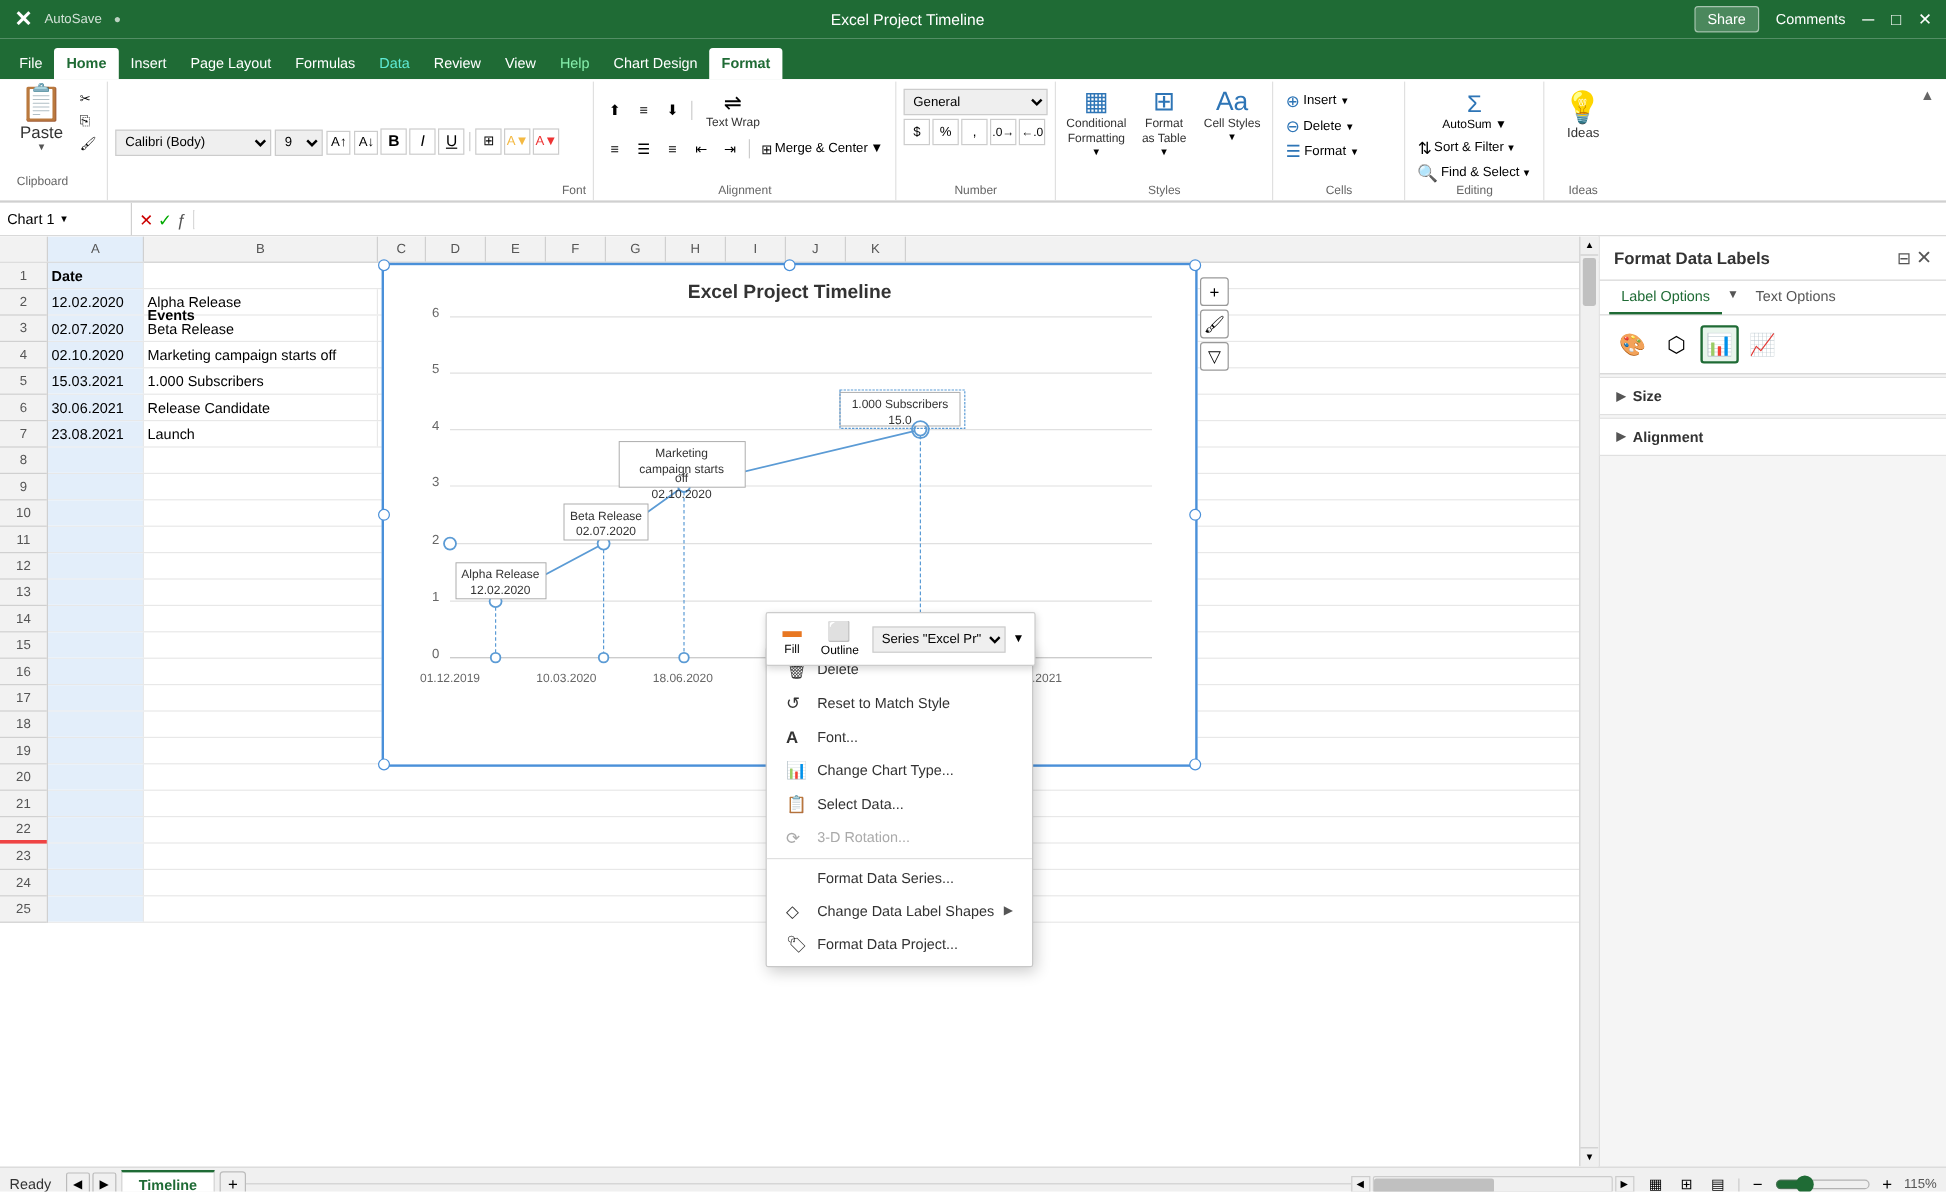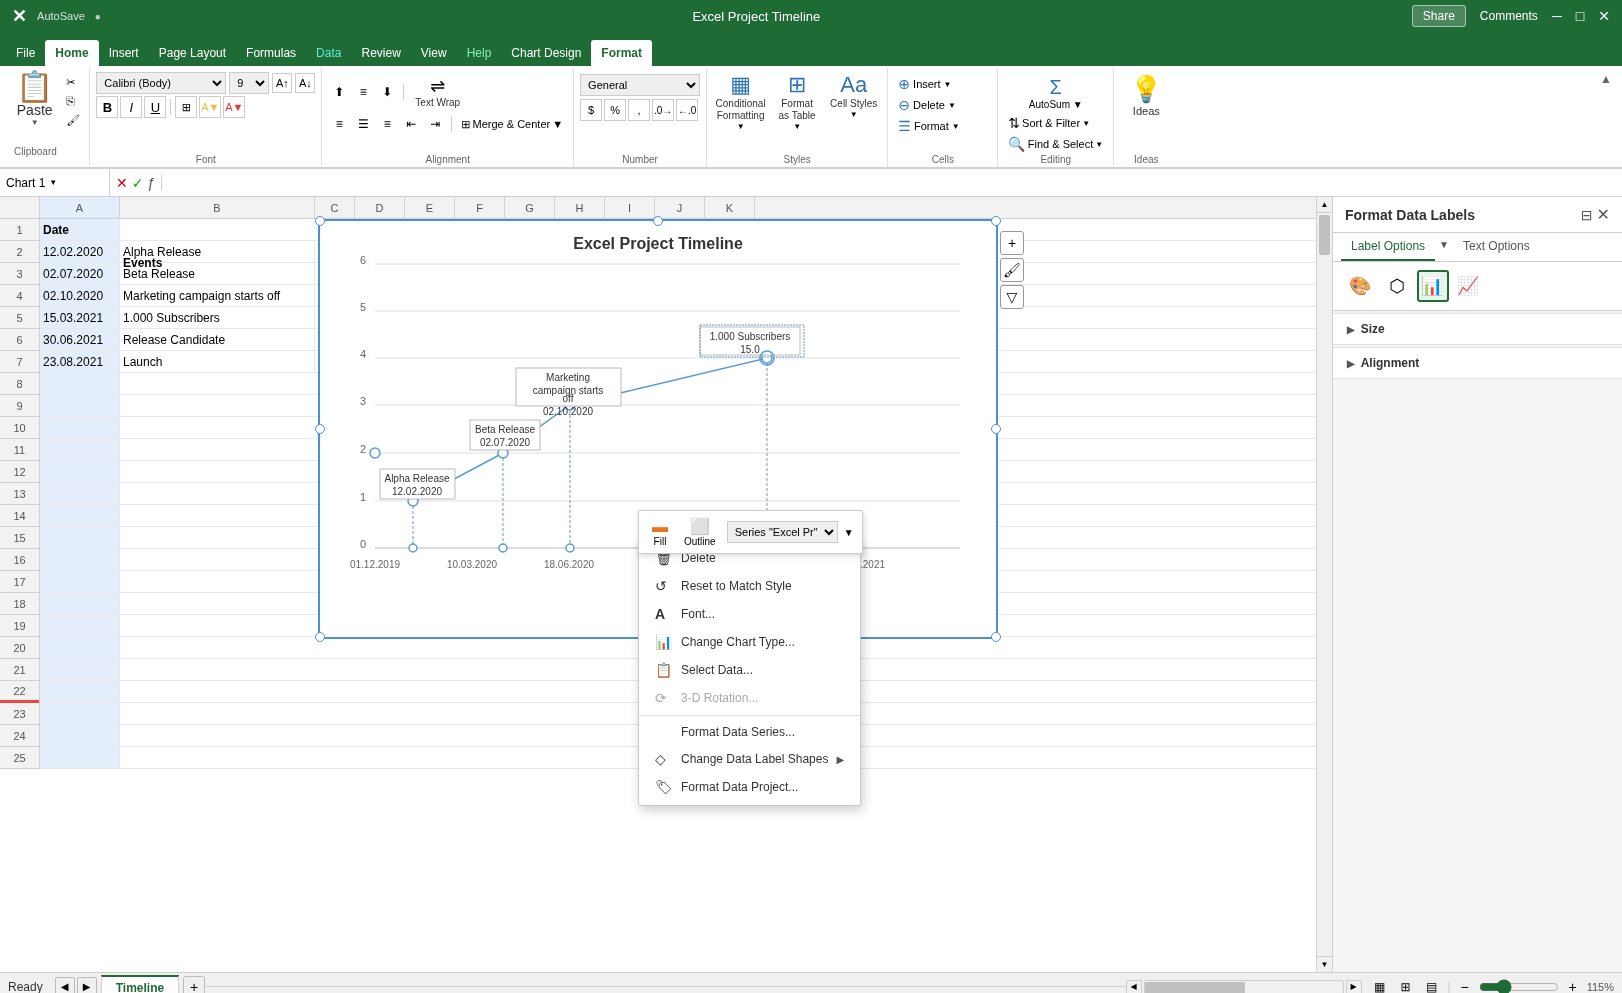--- a/index.html
+++ b/index.html
@@ -55,21 +55,21 @@
       <div style="display:flex; align-items:center; gap:3px; padding:2px 3px; cursor:pointer; font-size:11px;">
         <span>⎘</span>
       </div>
       <div style="display:flex; align-items:center; gap:3px; padding:2px 3px; cursor:pointer; font-size:11px;">
         <span>🖌</span>
       </div>
     </div>
   </div>
   <div style="position:absolute; font-size:10px; color:#666; margin-top:78px; margin-left:10px;">Clipboard</div>
 
-  <div style="display:flex; flex-direction:column; padding:2px 6px; border-right:1px solid #e0e0e0; justify-content:flex-end; gap:2px; min-width:200px;">
+  <div style="display:flex; flex-direction:row; padding:2px 6px; border-right:1px solid #e0e0e0; justify-content:flex-end; gap:2px; min-width:200px;">
     <div style="display:flex; align-items:center; gap:3px; margin-top:2px;">
       <select style="font-size:11px; border:1px solid #ccc; padding:1px 3px; width:130px; height:22px;">
         <option>Calibri (Body)</option>
       </select>
       <select style="font-size:11px; border:1px solid #ccc; padding:1px 3px; width:40px; height:22px;">
         <option>9</option>
       </select>
       <button style="width:20px;height:20px;border:1px solid #ccc;background:none;cursor:pointer;font-size:11px;">A↑</button>
       <button style="width:20px;height:20px;border:1px solid #ccc;background:none;cursor:pointer;font-size:11px;">A↓</button>
     </div>

